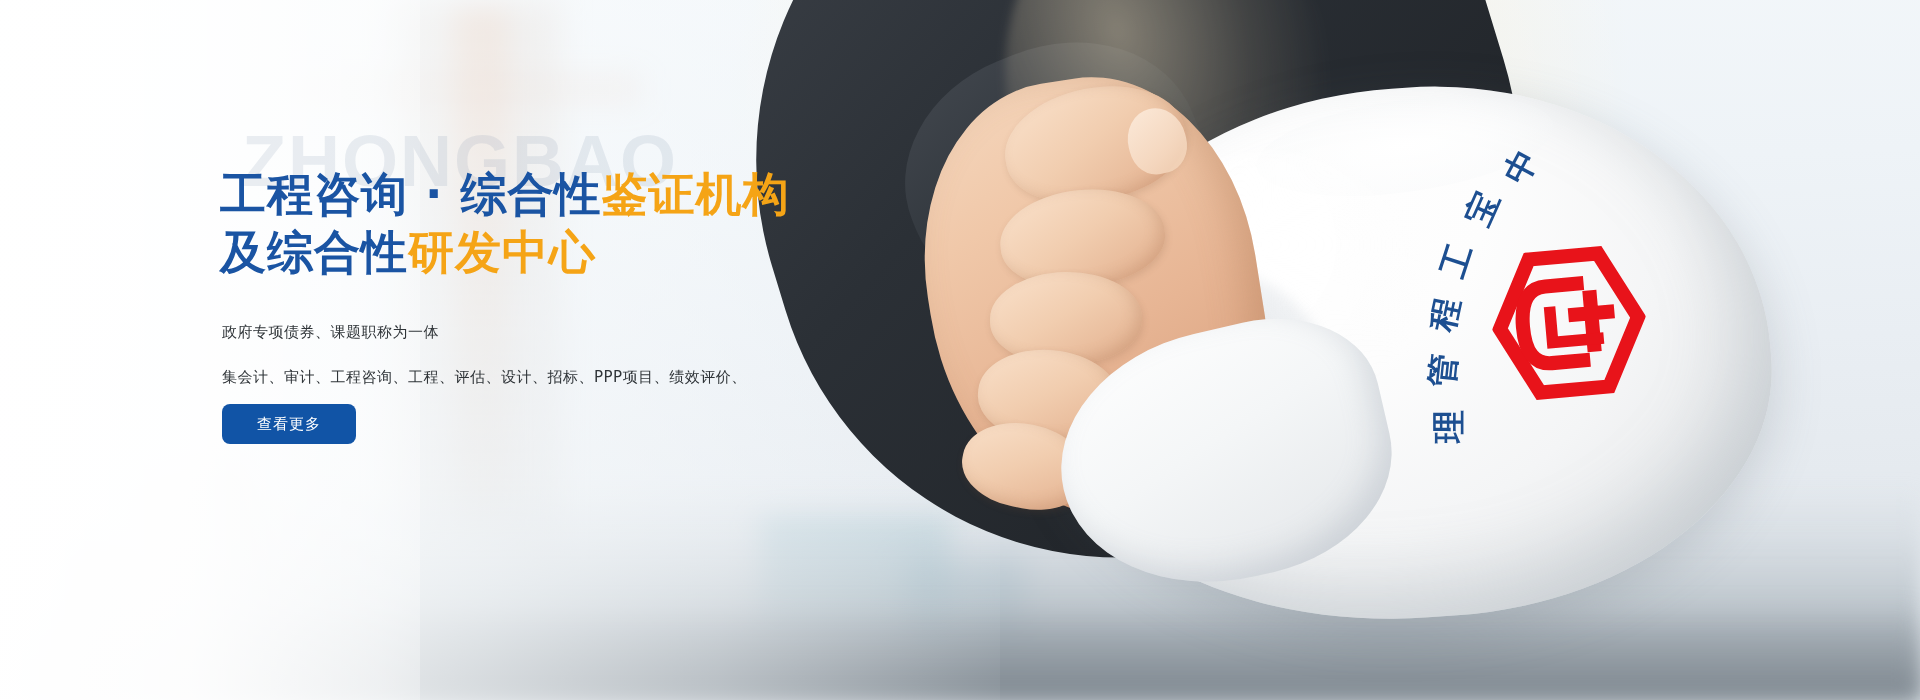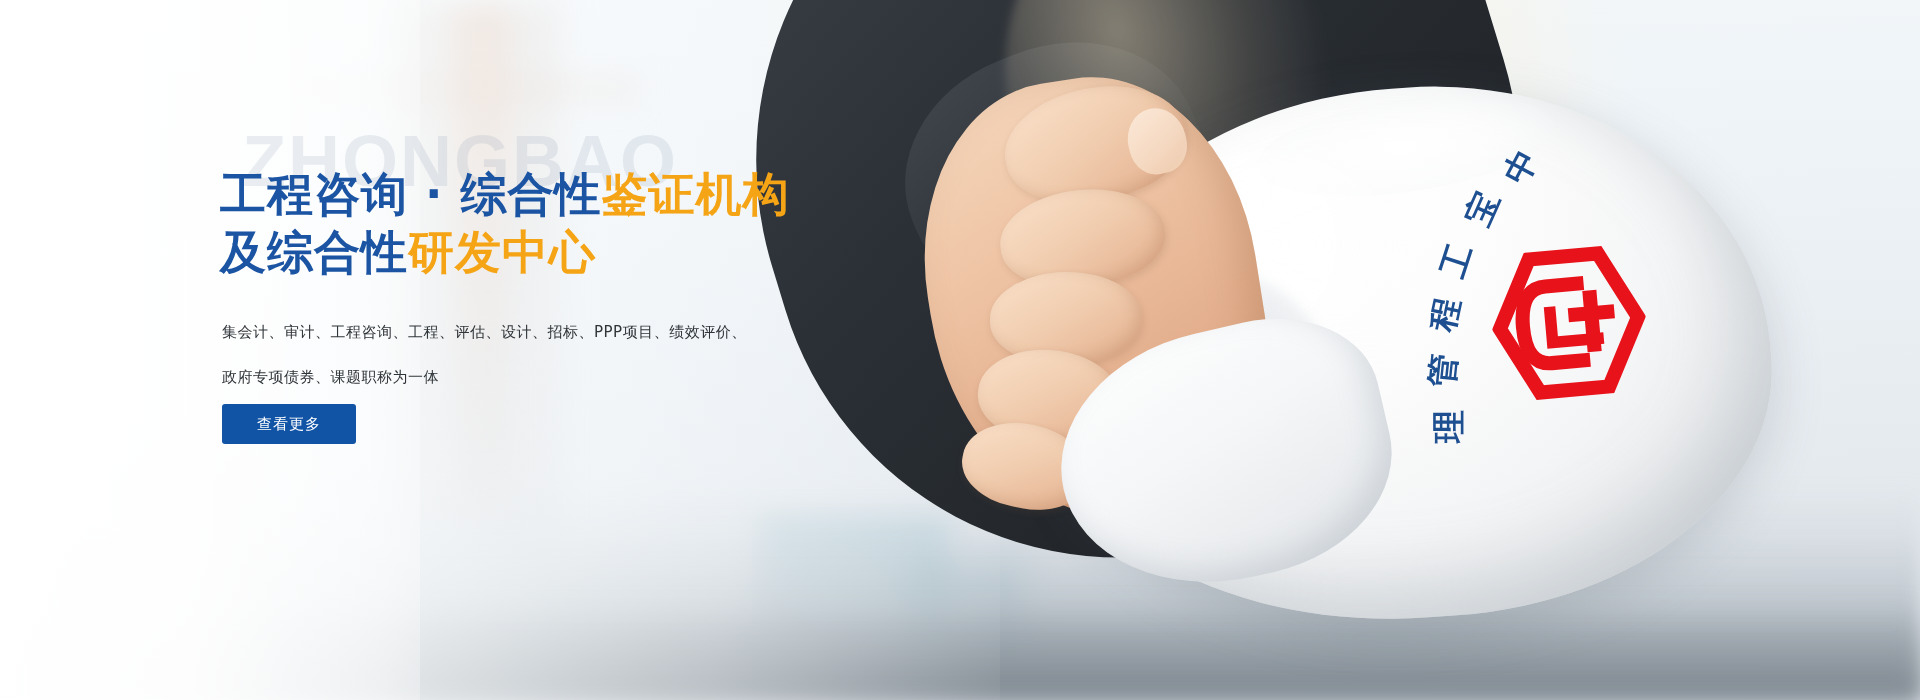--- a/index.html
+++ b/index.html
@@ -226,21 +226,21 @@
     position:absolute;left:2px;top:404px;
     display:inline-flex;
     align-items:center;
     justify-content:center;
     width:134px;height:40px;
     background:#1154a6;
     color:#ffffff;
     font-size:15px;
     letter-spacing:1px;
     border:none;
-    border-radius:3px;
+    border-radius:8px;
     cursor:pointer;
     font-family:"DejaVu Sans","Liberation Sans",sans-serif;
   }
 </style>
 </head>
 <body>
 
 <div class="banner">
 
   <div class="bg-photo"></div>
@@ -299,20 +299,20 @@
     <div class="headline">
       <div class="hl-line">
         <span class="blue">工程咨询 · 综合性</span><span class="orange">鉴证机构</span>
       </div>
       <div class="hl-line">
         <span class="blue">及综合性</span><span class="orange">研发中心</span>
       </div>
     </div>
 
     <div class="desc">
+      <div class="desc-line">政府专项债券、课题职称为一体</div>
       <div class="desc-line">集会计、审计、工程咨询、工程、评估、设计、招标、PPP项目、绩效评价、</div>
-      <div class="desc-line">政府专项债券、课题职称为一体</div>
     </div>
 
     <button class="cta">查看更多</button>
   </div>
 
 </div>
 
 </body></html>

